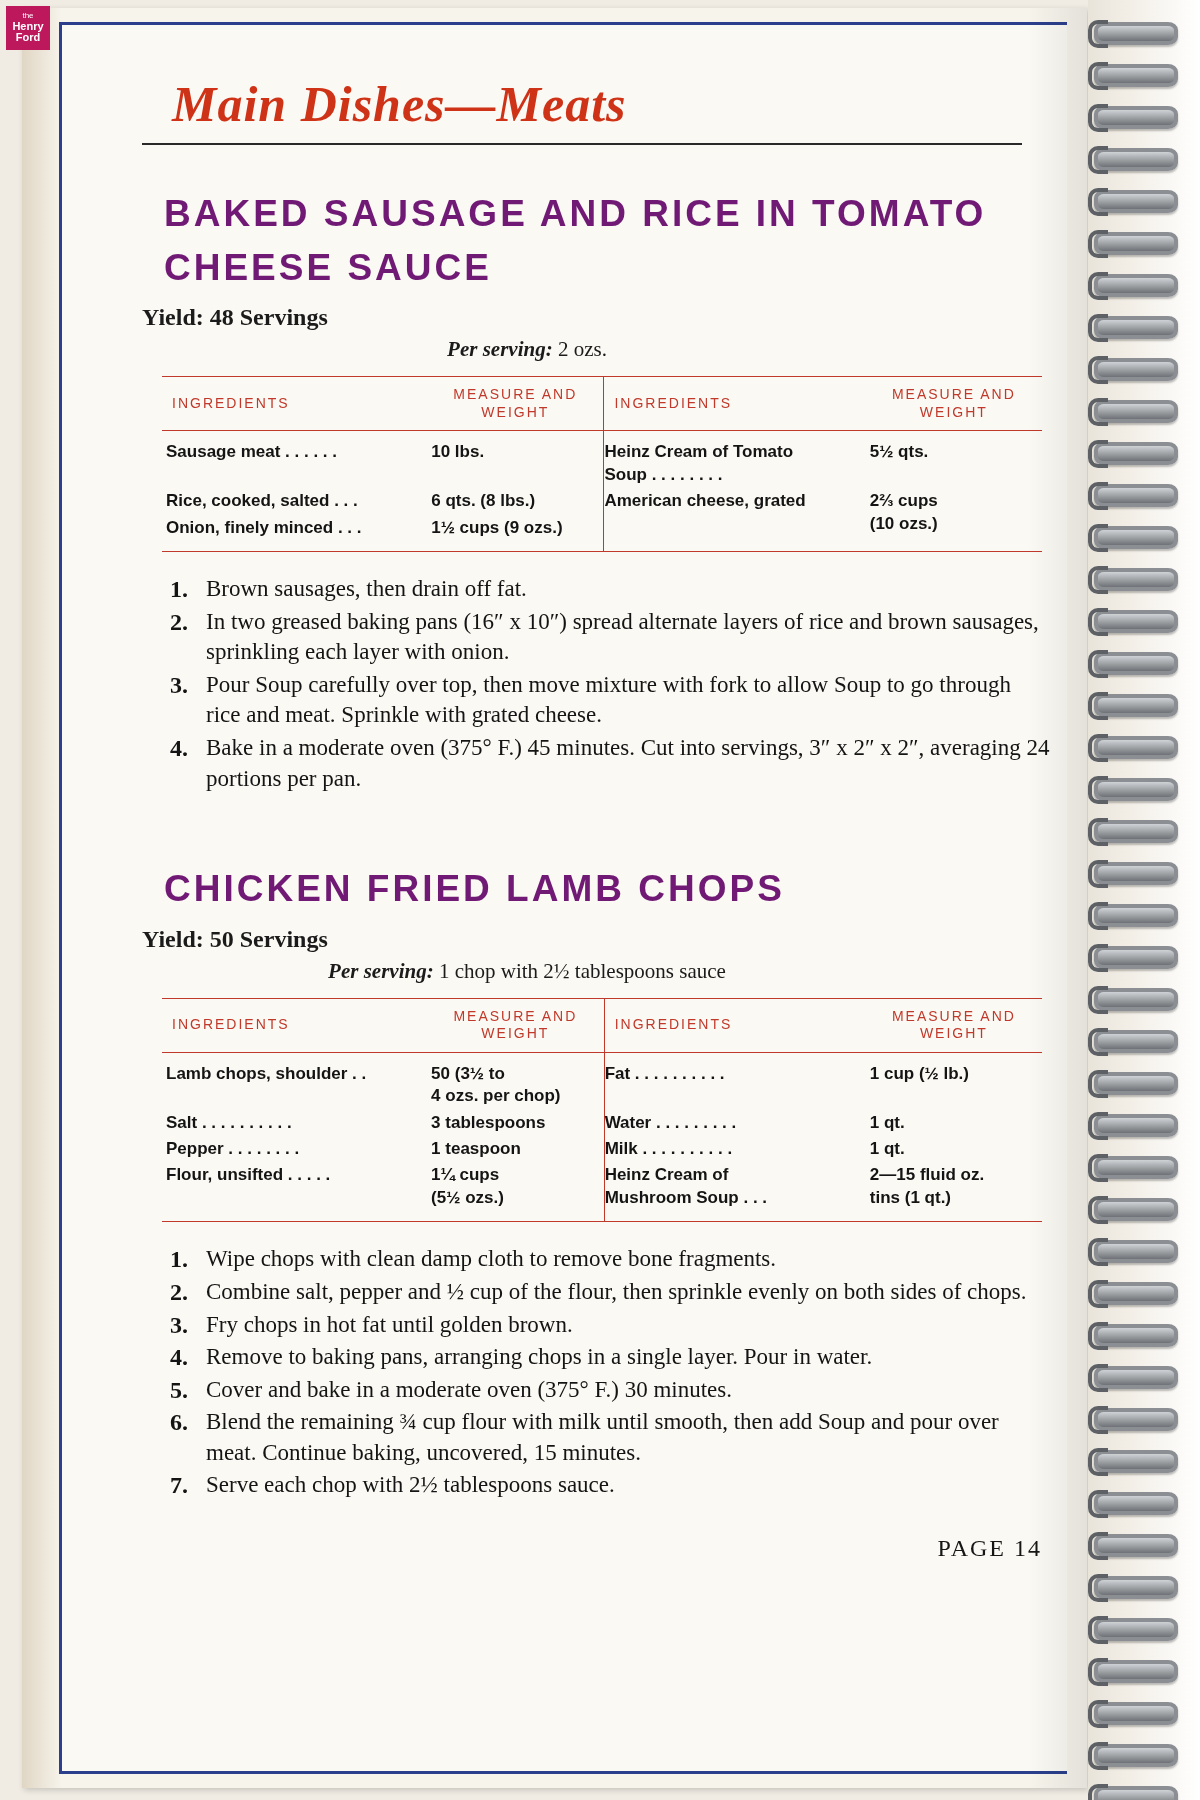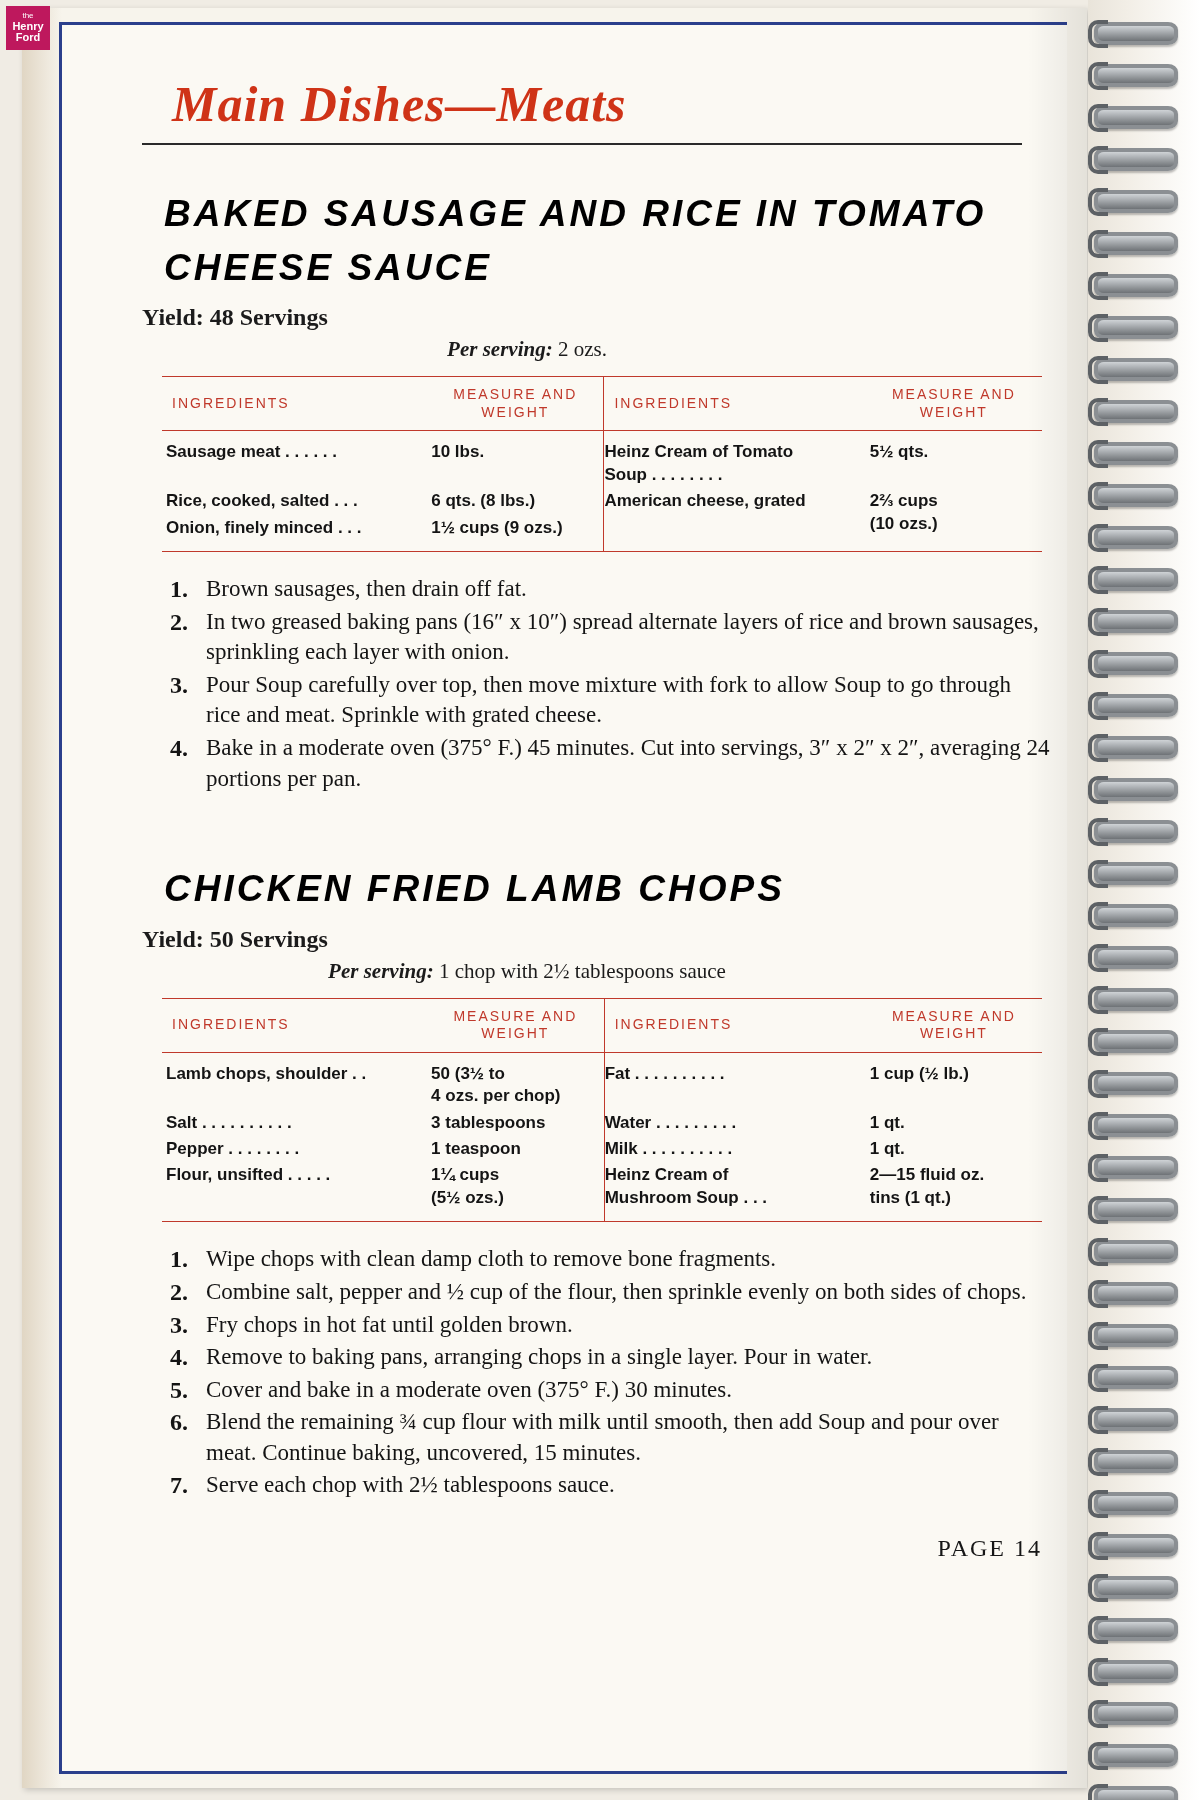--- a/index.html
+++ b/index.html
@@ -135,29 +135,28 @@
     margin: 0 0 10px 0;
     padding-left: 30px;
   }
   .rule {
     border-top: 2px solid #2a2a2a;
     margin: 0 0 42px 0;
     width: 880px;
   }
 
   .recipe-title {
-    color: #000000;
+    color: #701a75;
     font-family: "Liberation Sans", sans-serif;
     font-weight: bold;
     font-size: 37px;
     letter-spacing: 3px;
     line-height: 1.45;
     margin: 0 0 10px 0;
     padding-left: 22px;
-    font-style: italic;
   }
   .yield {
     text-align: left;
     font-family: "Liberation Serif", serif;
     font-weight: bold;
     font-size: 24px;
     color: #1b1b1b;
     margin: 0 0 6px 0;
     padding-right: 130px;
   }

